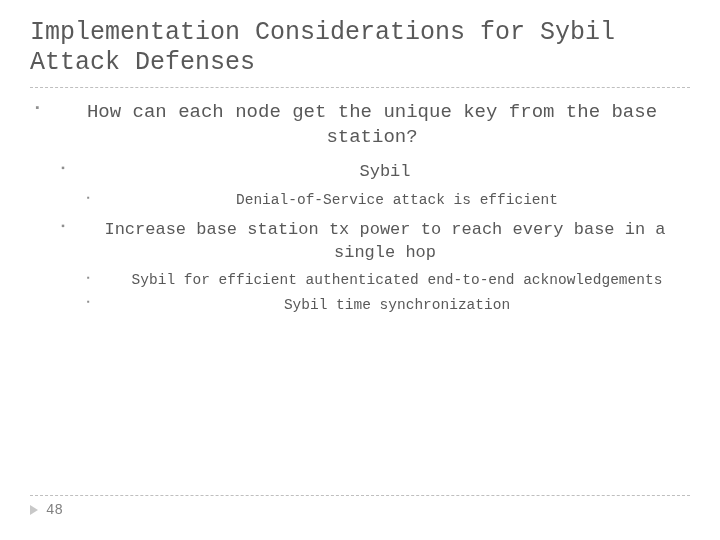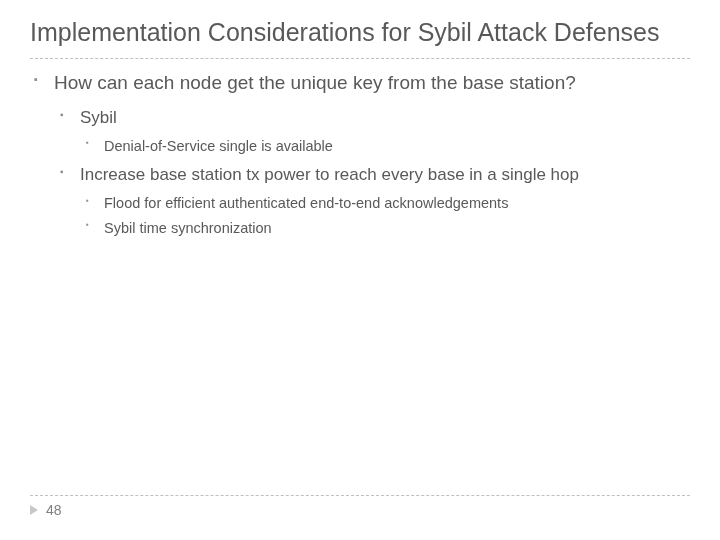--- a/index.html
+++ b/index.html
@@ -12,39 +12,40 @@
     color: #585858;
     overflow: hidden;
     position: relative;
   }
   .slide {
     position: relative;
     width: 720px;
     height: 540px;
     box-sizing: border-box;
     padding: 18px 30px 0 30px;
+    font-family: Liberation Mono, monospace;
   }
   .title {
     font-size: 25px;
     line-height: 1.18;
     color: #595959;
     margin: 0 0 10px 0;
     font-weight: 400;
   }
   .rule {
     border: none;
     border-top: 1.5px dashed #bfbfbf;
     margin: 4px 0 12px 0;
   }
   .content {
     font-size: 18px;
     color: #595959;
   }
   ul { list-style: none; margin: 0; padding: 0; }
-  li { position: relative; }
+  li { position: relative; text-align: center; }
 
   
   .lvl1 > li {
     padding-left: 24px;
     font-size: 19px;
     line-height: 1.3;
     margin-bottom: 10px;
   }
   .lvl1 > li::before {
     content: "\25AA";
@@ -128,29 +129,29 @@
 
   <div class="content">
     <ul class="lvl1">
       <li>
         <span>How can each node get the unique key from the base station?</span>
         <ul class="lvl2">
           <li>
             <span>Sybil</span>
             <ul class="lvl3">
               <li>
-                <span>Denial-of-Service single is available</span>
+                <span>Denial-of-Service attack is efficient</span>
               </li>
             </ul>
           </li>
           <li>
             <span>Increase base station tx power to reach every base in a single hop</span>
             <ul class="lvl3">
               <li>
-                <span>Flood for efficient authenticated end-to-end acknowledgements</span>
+                <span>Sybil for efficient authenticated end-to-end acknowledgements</span>
               </li>
               <li>
                 <span>Sybil time synchronization</span>
               </li>
             </ul>
           </li>
         </ul>
       </li>
     </ul>
   </div>

